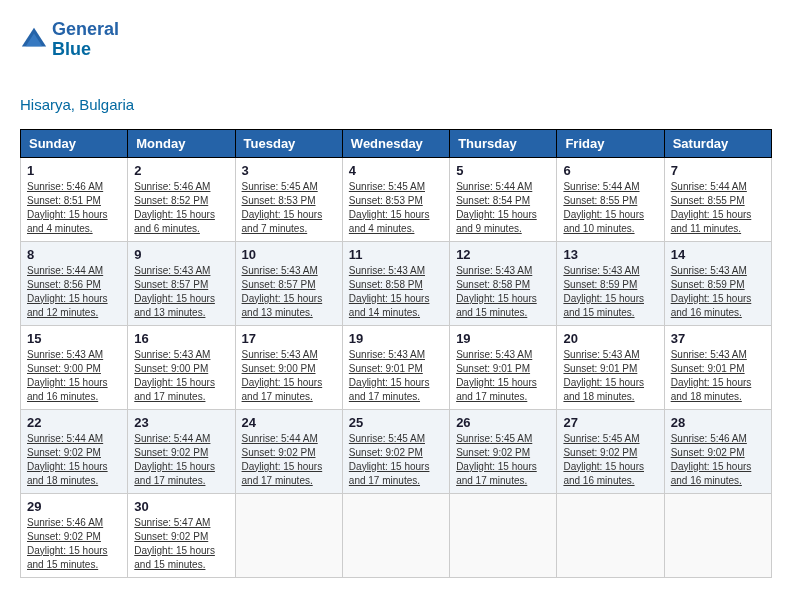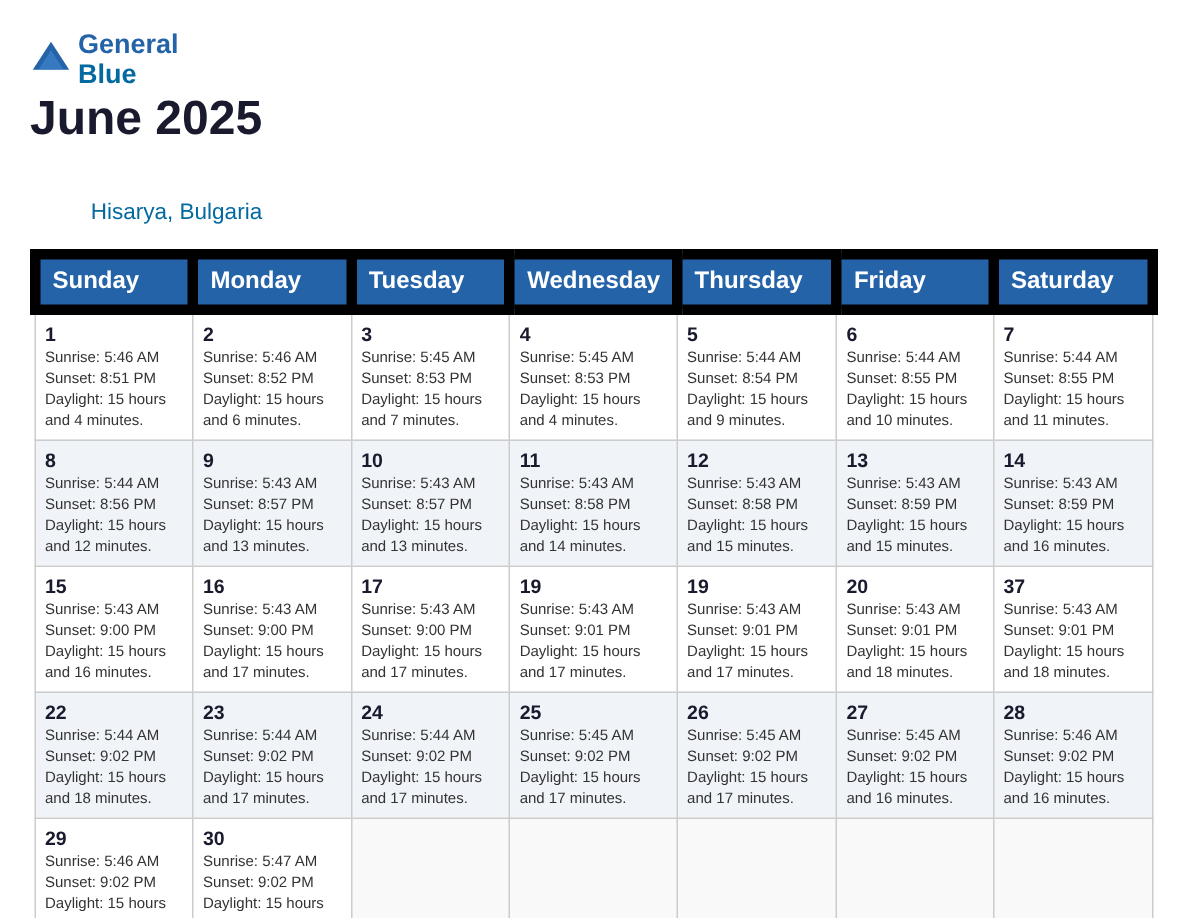--- a/index.html
+++ b/index.html
@@ -51,23 +51,23 @@
     .calendar {
       width: 100%;
       border-collapse: collapse;
       font-size: 11px;
     }
     .calendar th {
       background: #2563a8;
       color: #fff;
       text-align: left;
       padding: 6px 8px;
-      font-size: 16px;
+      font-size: 13px;
       font-weight: bold;
-      border: 7px solid #000000;
+      border: 1px solid #000000;
       margin-left: 35px;
     }
     .calendar td {
       vertical-align: top;
       border: 1px solid #ccc;
       padding: 5px 6px;
       width: 107px;
       min-height: 80px;
       background: #fff;
     }
@@ -81,20 +81,21 @@
       font-size: 13px;
       font-weight: bold;
       color: #1a1a2e;
       display: block;
       margin-bottom: 2px;
     }
     .day-info {
       font-size: 10px;
       color: #333;
       line-height: 1.4;
+      text-decoration: underline;
     }
     .empty-cell {
       background: #f9f9f9 !important;
     }
     .week-row-even td { background: #f0f4f8; }
     .week-row-odd td { background: #fff; }
   </style>
 </head>
 <body>
 
@@ -103,21 +104,20 @@
     <svg class="logo-icon" viewBox="0 0 30 30">
       <polygon points="15,2 28,22 2,22" fill="#2563a8"></polygon>
       <polygon points="15,8 24,22 6,22" fill="#4a90d9" opacity="0.5"></polygon>
     </svg>
     <div class="logo-text">
       <div><span>General</span></div>
       <div><span style="color:#0369a1">Blue</span></div>
     </div>
   </div>
   <div class="title-area">
-    <div class="month-title">June 2025</div>
     <div class="location">Hisarya, Bulgaria</div>
   </div>
 </div>
 
 <table class="calendar">
   <thead>
     <tr>
     <th>Sunday</th>
         <th>Monday</th>
         <th>Tuesday</th>

